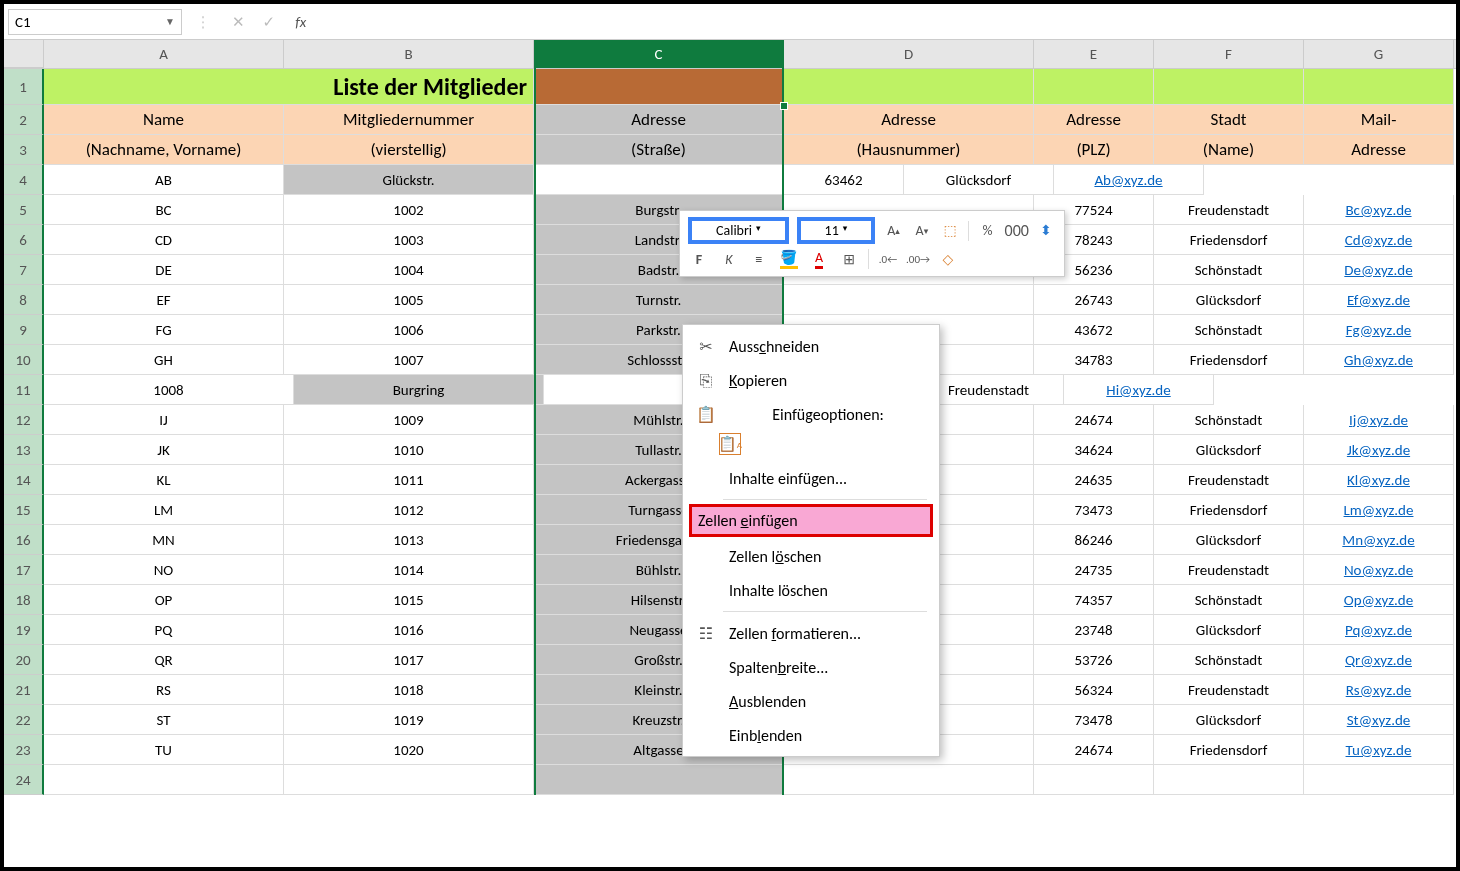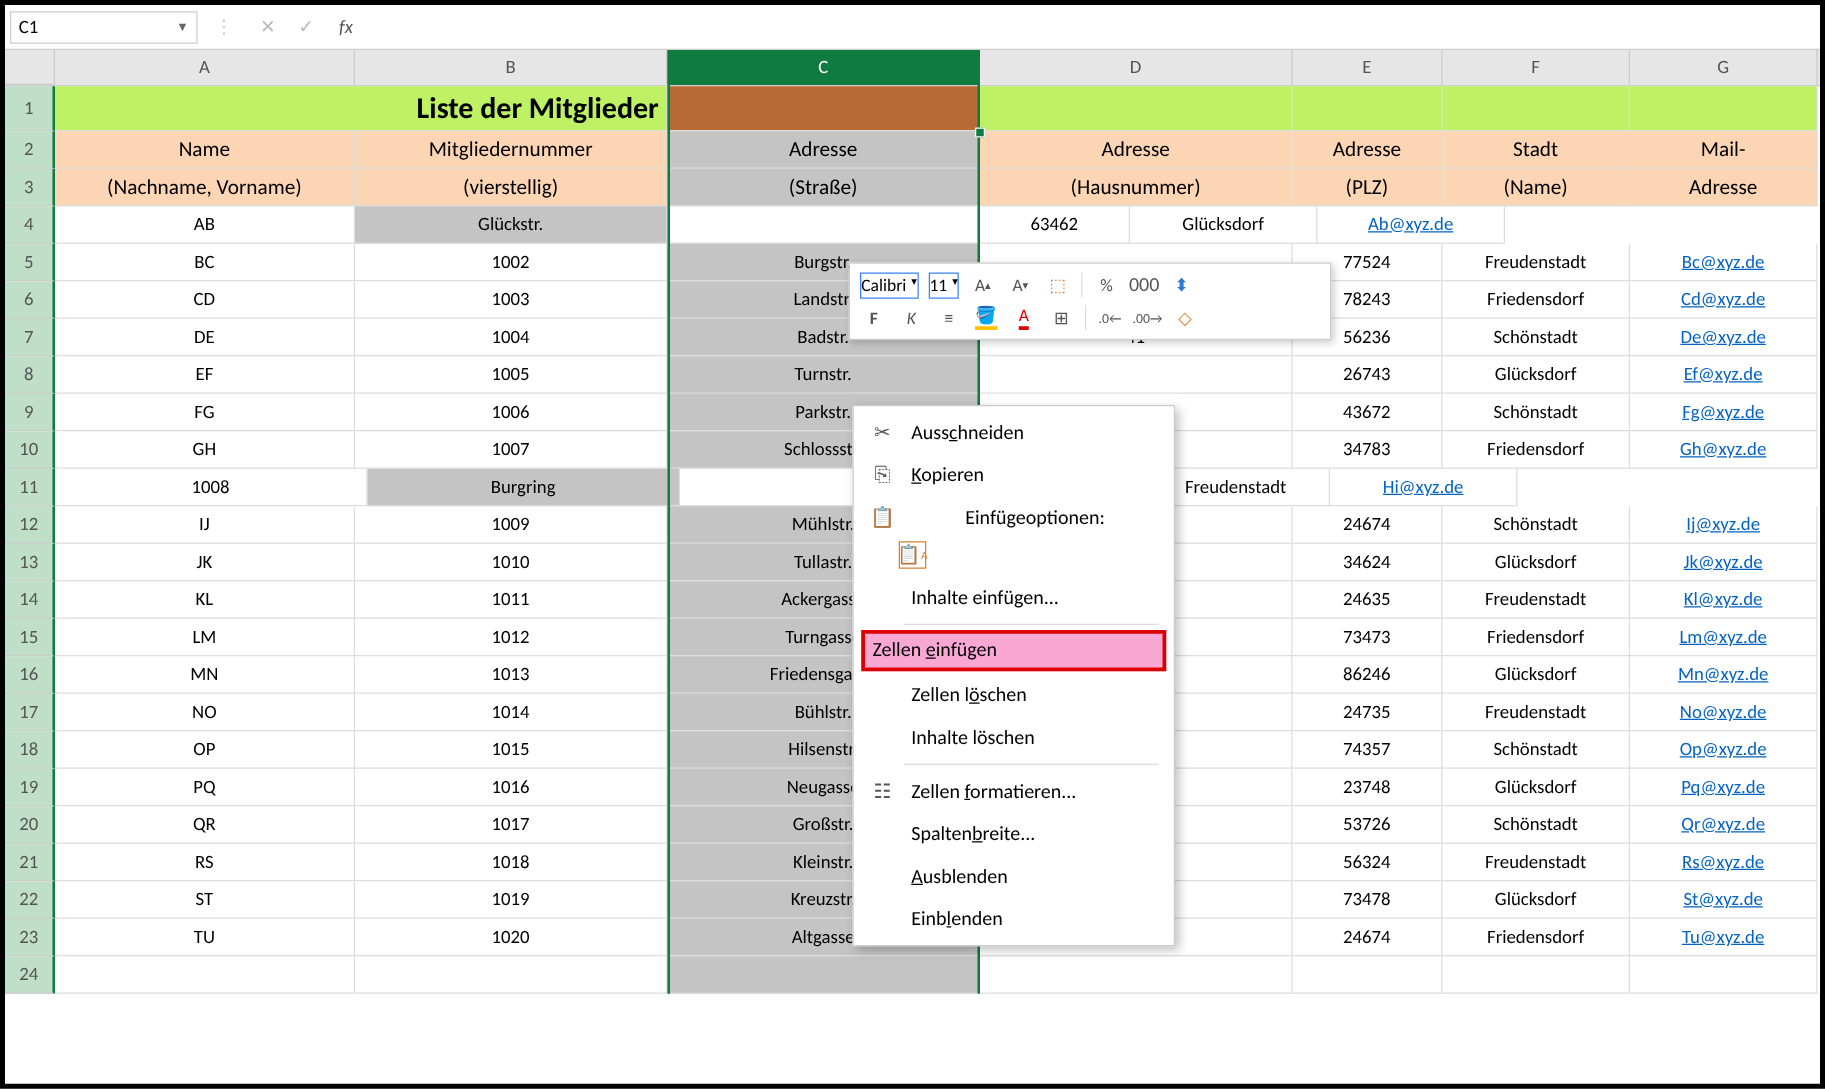--- a/index.html
+++ b/index.html
@@ -1,20 +1,20 @@
 <!DOCTYPE html>
 <html><head>
 <meta charset="utf-8">
 <style>
 * { box-sizing: border-box; margin: 0; padding: 0; }
 body { font-family: Calibri, sans-serif; font-size: 15px; background: #fff; border: 4px solid #000; width: 1460px; height: 871px; overflow: hidden; position: relative; }
 
 
 .formula-bar { display: flex; align-items: center; height: 36px; border-bottom: 1px solid #ccc; background: #fff; }
-.name-box { width: 150px; height: 26px; border: 1px solid #ccc; margin: 0 4px; padding: 2px 6px; display: flex; align-items: center; justify-content: space-between; gap: 22px; }
+.name-box { width: 174px; height: 26px; border: 1px solid #ccc; margin: 0 4px; padding: 2px 6px; display: flex; align-items: center; justify-content: space-between; gap: 22px; }
 .name-box-dropdown { font-size: 10px; color: #666; }
 .formula-sep { width: 34px; text-align: center; color: #ccc; }
 .formula-btns { display: flex; gap: 18px; padding: 0 12px; color: #bbb; }
 .fx-label { font-style: italic; color: #555; padding: 0 8px; }
 .formula-input { flex: 1; height: 26px; border: none; padding: 0 6px; }
 
 
 .grid-area { position: relative; }
 .col-headers { display: flex; background: #e6e6e6; border-bottom: 1px solid #ccc; }
 .corner { width: 40px; height: 28px; background: #e6e6e6; border-right: 1px solid #ccc; border-bottom: 1px solid #ccc; }
@@ -45,21 +45,21 @@
 
 .link { color: #0563C1; text-decoration: underline; }
 
 
 .col-c-selection-border { position: absolute; top: 0; left: 530px; width: 250px; height: 100%; border-left: 2px solid #0f7b3e; border-right: 2px solid #0f7b3e; pointer-events: none; }
 .fill-handle { position: absolute; top: 62px; left: 776px; width: 8px; height: 8px; background: #0f7b3e; border: 1px solid #fff; }
 
 
 .mini-toolbar { position: absolute; top: 206px; left: 675px; width: 386px; background: #fff; border: 1px solid #ccc; box-shadow: 2px 2px 6px rgba(0,0,0,0.2); padding: 4px; z-index: 10; }
 .mini-row { display: flex; align-items: center; gap: 8px; padding: 2px 4px; }
-.mini-font { border: 1px solid #3b82f6; padding: 1px 0; font-size: 14px; display: flex; gap: 4px; }
+.mini-font { border: 4px solid #3b82f6; padding: 1px 24px; font-size: 14px; display: flex; gap: 4px; }
 .mini-btn { width: 22px; height: 22px; display: flex; align-items: center; justify-content: center; color: #555; font-size: 14px; }
 .mini-sep { width: 1px; height: 20px; background: #ddd; }
 
 
 .context-menu { position: absolute; top: 320px; left: 678px; width: 258px; background: #fff; border: 1px solid #ccc; box-shadow: 3px 3px 8px rgba(0,0,0,0.25); z-index: 11; padding: 4px 0; }
 .menu-item { display: flex; align-items: center; padding: 6px 12px; font-size: 16px; gap: 12px; }
 .menu-icon { width: 22px; height: 22px; display: flex; align-items: center; justify-content: center; color: #555; }
 .menu-label { flex: 1; }
 .menu-item.highlighted { background: #f9a8d4; border: 3px solid #d00; margin: 2px 6px; padding: 4px 6px; }
 .menu-sep { height: 1px; background: #ddd; margin: 4px 12px 4px 40px; }

